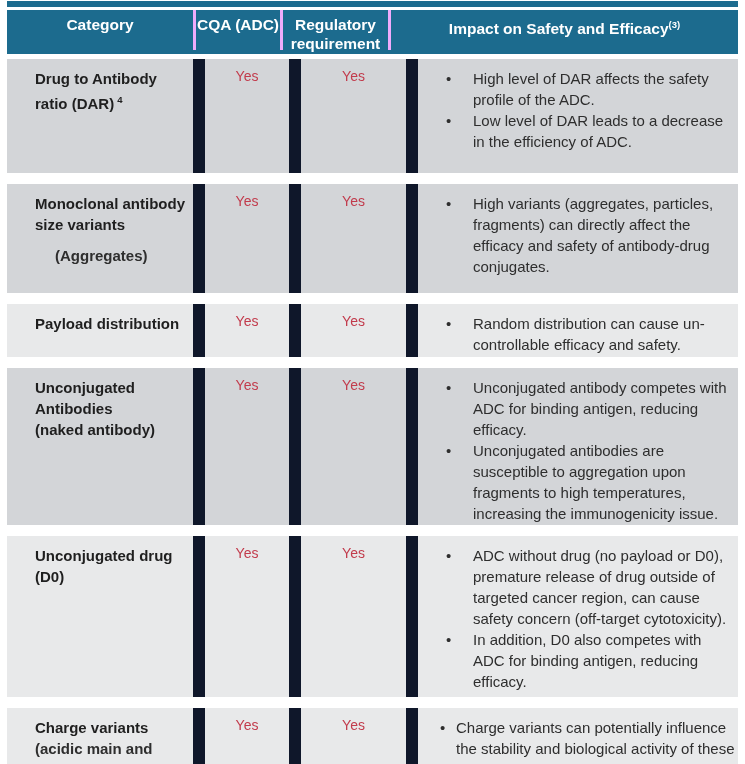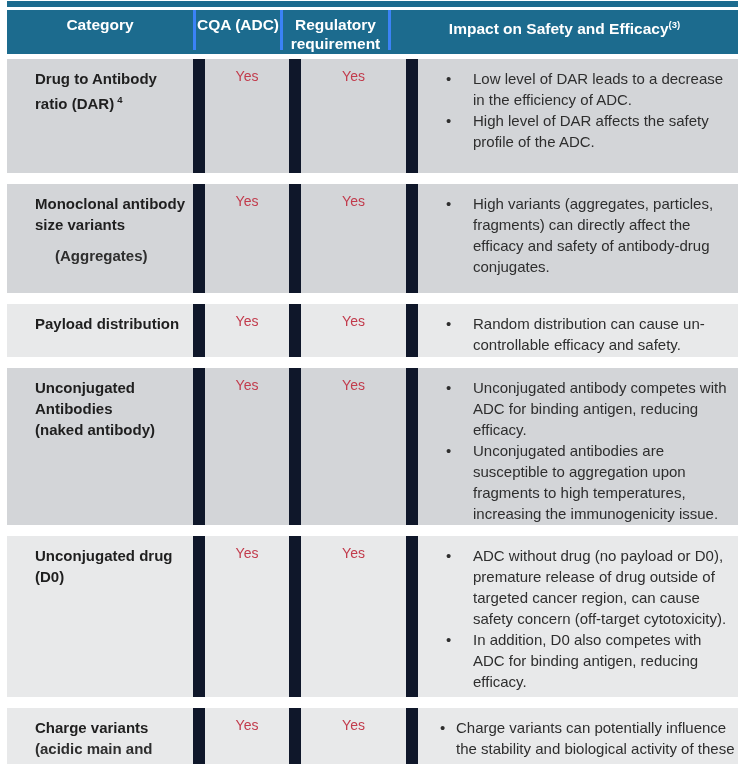--- a/index.html
+++ b/index.html
@@ -1,21 +1,21 @@
 <!DOCTYPE html>
 <html><head>
 <meta charset="utf-8">
 <style>
   html,body{margin:0;padding:0;background:#ffffff;}
   body{width:745px;height:764px;font-family:"Liberation Sans","DejaVu Sans",sans-serif;
        -webkit-font-smoothing:antialiased;}
   .table-wrap{margin:1px 0 0 7px;width:731px;}
 
   .top-bar{height:6px;background:#1C6B8E;margin-bottom:3px;}
-  .grid{display:grid;grid-template-columns:186px 84px 105px 1fr;column-gap:3px;background:#3b82f6;}
+  .grid{display:grid;grid-template-columns:186px 84px 105px 1fr;column-gap:3px;background:#f0abfc;}
   .hcell{background:#1C6B8E;color:#ffffff;font-weight:bold;text-align:center;
          font-size:15.5px;line-height:19px;height:40px;box-sizing:border-box;padding-top:5px;}
   .under-bar{height:4px;background:#1C6B8E;}
   .hsup{font-size:9.5px;vertical-align:super;font-weight:bold;}
 
   .row{display:grid;grid-template-columns:186px 84px 105px 1fr;column-gap:12px;background:#0f172a;}
   .rows{margin-top:5px;}
   .row + .row{margin-top:11px;}
   .row.dark > div{background:#D3D5D8;}
   .row.light > div{background:#E8E9EA;}
@@ -67,22 +67,22 @@
 
     <div class="row dark r1">
       <div class="cat">
         <span class="main">Drug to Antibody
 ratio (DAR)</span><span class="csup">4</span>
       </div>
       <div class="yes">Yes</div>
       <div class="yes">Yes</div>
       <div class="impact">
         <ul>
+          <li>High level of DAR affects the safety profile of the ADC.</li>
           <li>Low level of DAR leads to a decrease in the efficiency of ADC.</li>
-          <li>High level of DAR affects the safety profile of the ADC.</li>
         </ul>
       </div>
     </div>
 
     <div class="row dark r2">
       <div class="cat">
         <span class="main">Monoclonal antibody
 size variants</span>
         <div class="note indent">(Aggregates)</div>
       </div>

